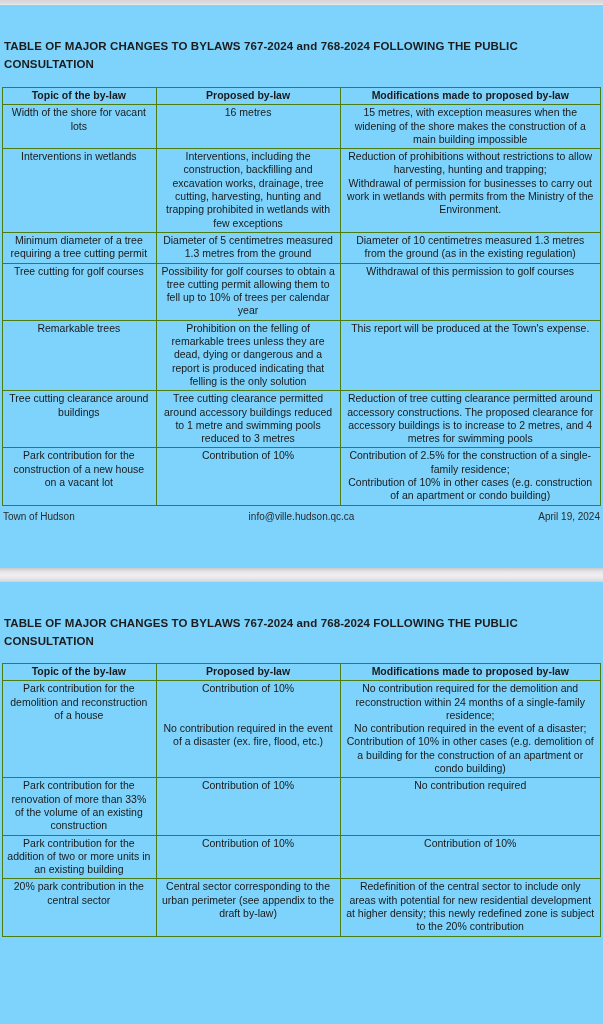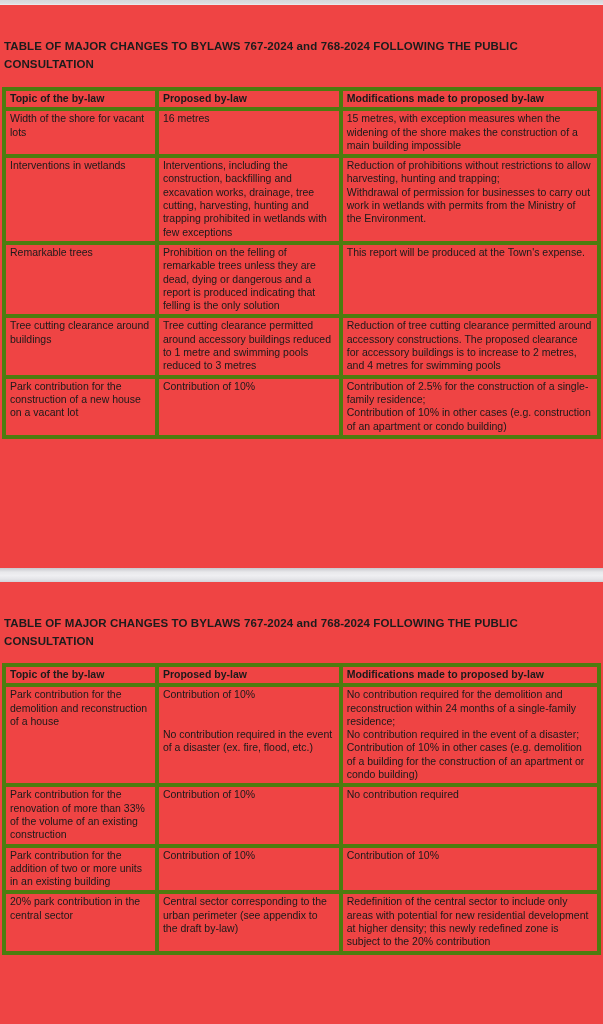--- a/index.html
+++ b/index.html
@@ -10,21 +10,21 @@
     font-family: "Liberation Sans", sans-serif;
     color: #1a1a1a;
     overflow: hidden;
   }
   .viewer-band-top {
     height: 5px;
     background: linear-gradient(180deg, #d6d6da 0%, #dfdfe3 100%);
     border-bottom: 1px solid #e8e8eb;
   }
   .page {
-    background: #ef4444;
+    background: #7dd3fc;
     padding: 0 2px;
     overflow: hidden;
   }
   .page-1 { height: 563px; }
   .page-2 { height: 442px; }
   .page-gap {
     height: 14px;
     background: linear-gradient(180deg, #c9c9ce 0%, #e9e9ec 30%, #efeff2 55%, #e4e4e8 80%, #d2d2d7 100%);
   }
   .doc-title {
@@ -42,24 +42,24 @@
     border-collapse: collapse;
     table-layout: fixed;
     font-size: 10.5px;
     line-height: 13.3px;
   }
   table.bylaw-table.t2 { margin-top: 13px; }
   .bylaw-table col.c1 { width: 25.7%; }
   .bylaw-table col.c2 { width: 30.9%; }
   .bylaw-table col.c3 { width: 43.4%; }
   .bylaw-table th, .bylaw-table td {
-    border: 4px solid #4d7c0f;
+    border: 1px solid #4d7c0f;
     padding: 1px 5px 2px 4px;
     vertical-align: top;
-    text-align: left;
+    text-align: center;
     white-space: pre-line;
     overflow: hidden;
   }
   .bylaw-table th { font-weight: bold; }
   .page-footer {
     display: flex;
     align-items: baseline;
     margin: 5px 1px 0 1px;
     font-size: 10px;
     color: #2a2a2a;
@@ -95,38 +95,53 @@
         <td>16 metres</td>
         <td>15 metres, with exception measures when the widening of the shore makes the construction of a main building impossible</td>
       </tr>
       <tr>
         <td>Interventions in wetlands</td>
         <td>Interventions, including the construction, backfilling and excavation works, drainage, tree cutting, harvesting, hunting and trapping prohibited in wetlands with few exceptions</td>
         <td>Reduction of prohibitions without restrictions to allow harvesting, hunting and trapping;
 Withdrawal of permission for businesses to carry out work in wetlands with permits from the Ministry of the Environment.</td>
       </tr>
       <tr>
+        <td>Minimum diameter of a tree requiring a tree cutting permit</td>
+        <td>Diameter of 5 centimetres measured 1.3 metres from the ground</td>
+        <td>Diameter of 10 centimetres measured 1.3 metres from the ground (as in the existing regulation)</td>
+      </tr>
+      <tr>
+        <td>Tree cutting for golf courses</td>
+        <td>Possibility for golf courses to obtain a tree cutting permit allowing them to fell up to 10% of trees per calendar year</td>
+        <td>Withdrawal of this permission to golf courses</td>
+      </tr>
+      <tr>
         <td>Remarkable trees</td>
         <td>Prohibition on the felling of remarkable trees unless they are dead, dying or dangerous and a report is produced indicating that felling is the only solution</td>
         <td>This report will be produced at the Town's expense.</td>
       </tr>
       <tr>
         <td>Tree cutting clearance around buildings</td>
         <td>Tree cutting clearance permitted around accessory buildings reduced to 1 metre and swimming pools reduced to 3 metres</td>
         <td>Reduction of tree cutting clearance permitted around accessory constructions. The proposed clearance for accessory buildings is to increase to 2 metres, and 4 metres for swimming pools</td>
       </tr>
       <tr>
         <td>Park contribution for the construction of a new house on a vacant lot</td>
         <td>Contribution of 10%</td>
         <td>Contribution of 2.5% for the construction of a single-family residence;
 Contribution of 10% in other cases (e.g. construction of an apartment or condo building)</td>
       </tr>
     </tbody>
   </table>
 
+  <div class="page-footer">
+    <span class="f-left">Town of Hudson</span>
+    <span class="f-center">info@ville.hudson.qc.ca</span>
+    <span class="f-right">April 19, 2024</span>
+  </div>
 </div>
 
 <div class="page-gap"></div>
 
 <div class="page page-2">
   <div class="doc-title">TABLE OF MAJOR CHANGES TO BYLAWS 767-2024 and 768-2024 FOLLOWING THE PUBLIC CONSULTATION</div>
 
   <table class="bylaw-table t2">
     <colgroup>
         <col class="c1">

